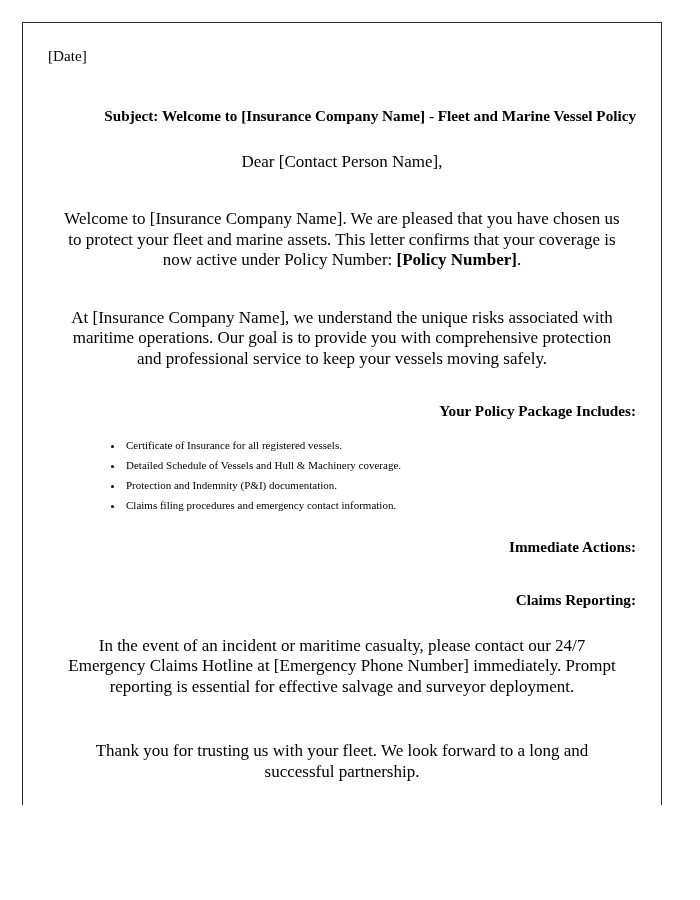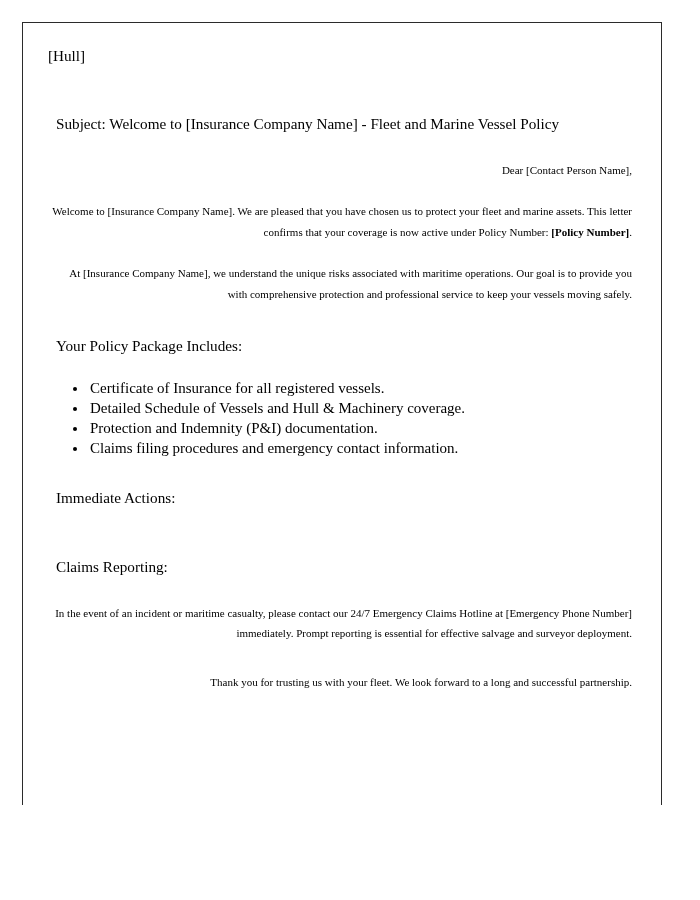--- a/index.html
+++ b/index.html
@@ -38,60 +38,62 @@
     width: 588px;
   }
 
   .line {
     font-size: 15.2px;
     line-height: 20px;
     white-space: nowrap;
   }
 
   p.para {
-    margin: 4px;
-    font-size: 11px;
+    margin: 12px;
+    font-size: 17px;
     line-height: 20.5px;
-    text-align: right;
+    text-align: center;
   }
 
   .blank-sm { height: 13px; }
   .blank-md { height: 20px; }
   .blank-lg { height: 22px; }
 
   .heading {
-    margin: 8px;
+    margin: 0;
     font-size: 15.2px;
     line-height: 20.5px;
-    font-weight: normal;
+    font-weight: bold;
+    text-align: right;
   }
 
   .bold { font-weight: bold; }
 
   ul.bullets {
     margin: 0;
     padding: 0 0 0 40px;
     list-style-type: disc;
   }
   ul.bullets li {
-    font-size: 15px;
+    font-size: 11px;
     line-height: 20px;
     padding-left: 2px;
+    margin-left: 36px;
   }
 
   
   .addr .line { line-height: 19.5px; }
 </style>
 </head>
 <body>
 
 <div class="page">
   <div class="page-inner">
 
-    <div class="line">[Hull]</div>
+    <div class="line">[Date]</div>
 
     <div class="blank-md"></div>
 
     <div class="addr">
     </div>
 
     <div class="blank-md"></div>
 
     <div class="heading">Subject: Welcome to [Insurance Company Name] - Fleet and Marine Vessel Policy</div>
 

